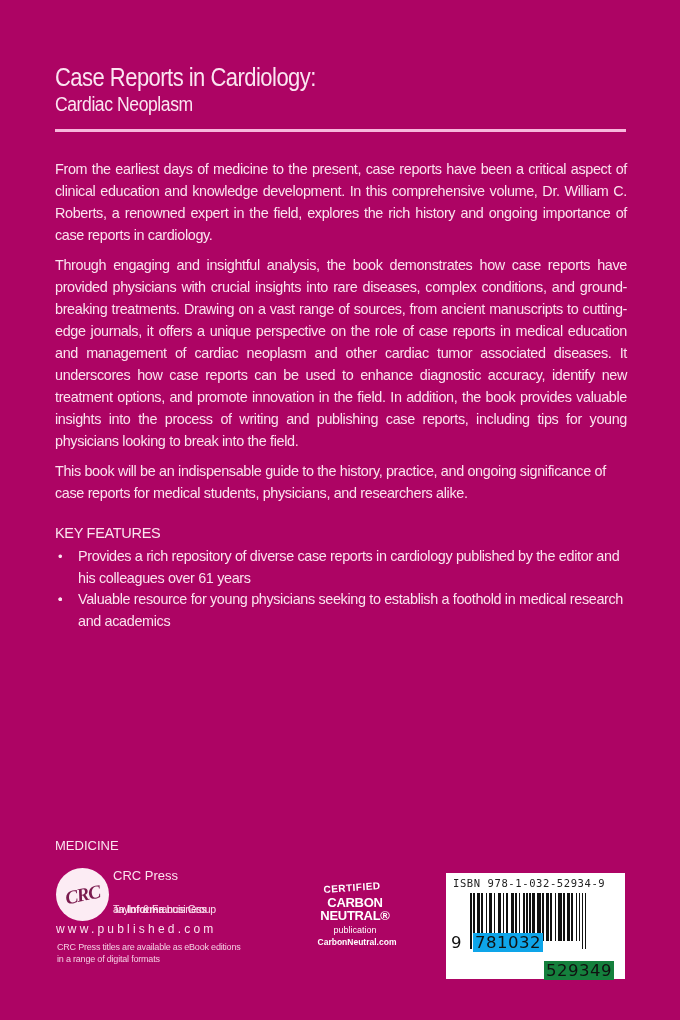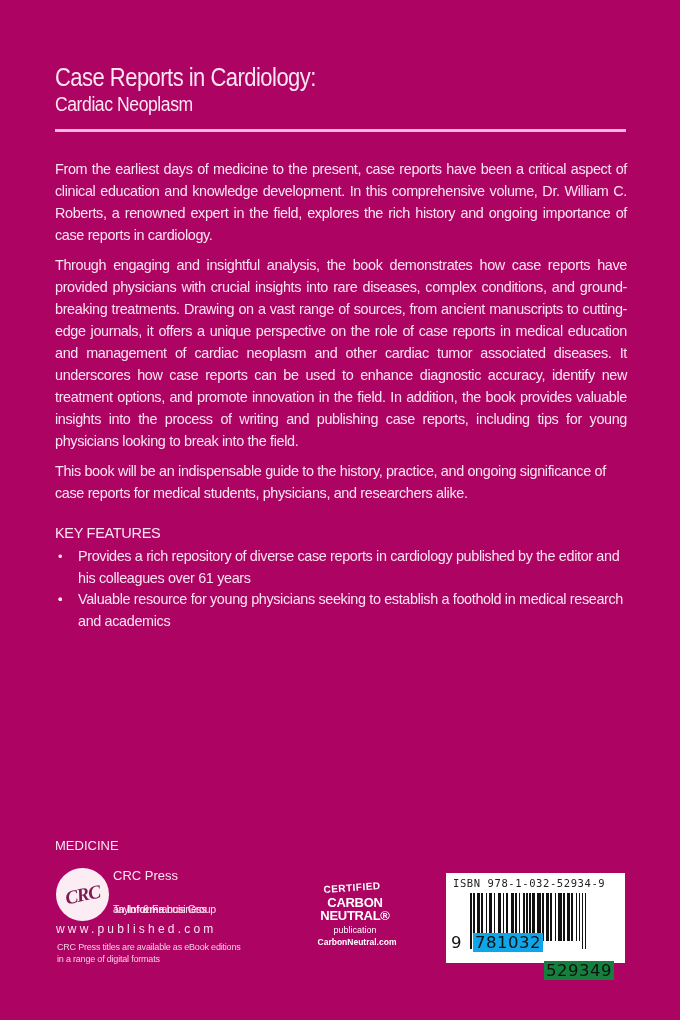--- a/index.html
+++ b/index.html
@@ -106,21 +106,21 @@
     }
     .cb-publication {
       position: absolute; left: 4px; top: 45px; font-size: 9px; width: 70px; text-align: center;
     }
     .cb-url {
       position: absolute; left: -4px; top: 57px; font-size: 8.5px; font-weight: bold;
       width: 90px; text-align: center;
     }
 
     .barcode-box {
-      position: absolute; left: 446px; top: 873px; width: 179px; height: 90px;
+      position: absolute; left: 446px; top: 873px; width: 179px; height: 106px;
       background: #ffffff;
     }
     .isbn-text {
       position: absolute; left: 7px; top: 4px; font-family: "DejaVu Sans Mono", monospace;
       font-size: 10.5px; color: #222; letter-spacing: 0.6px; white-space: nowrap;
     }
     .bars {
       position: absolute; left: 24px; top: 20px; width: 150px; height: 55px;
       display: flex; align-items: flex-start;
     }

